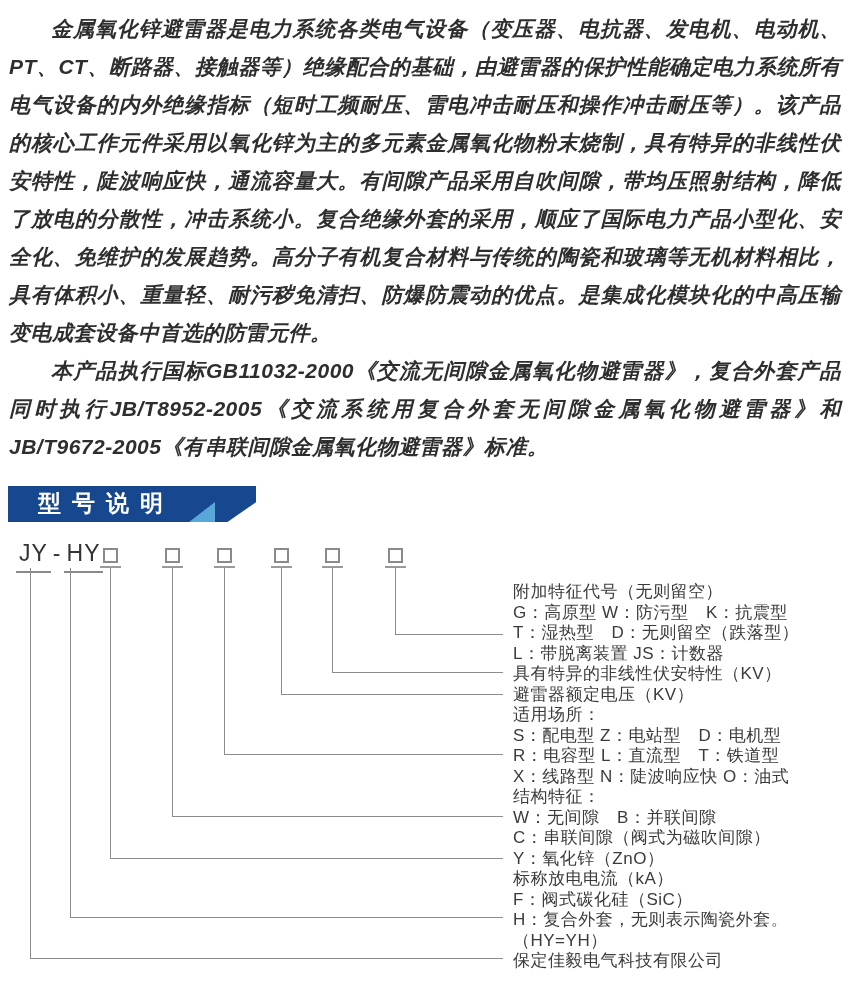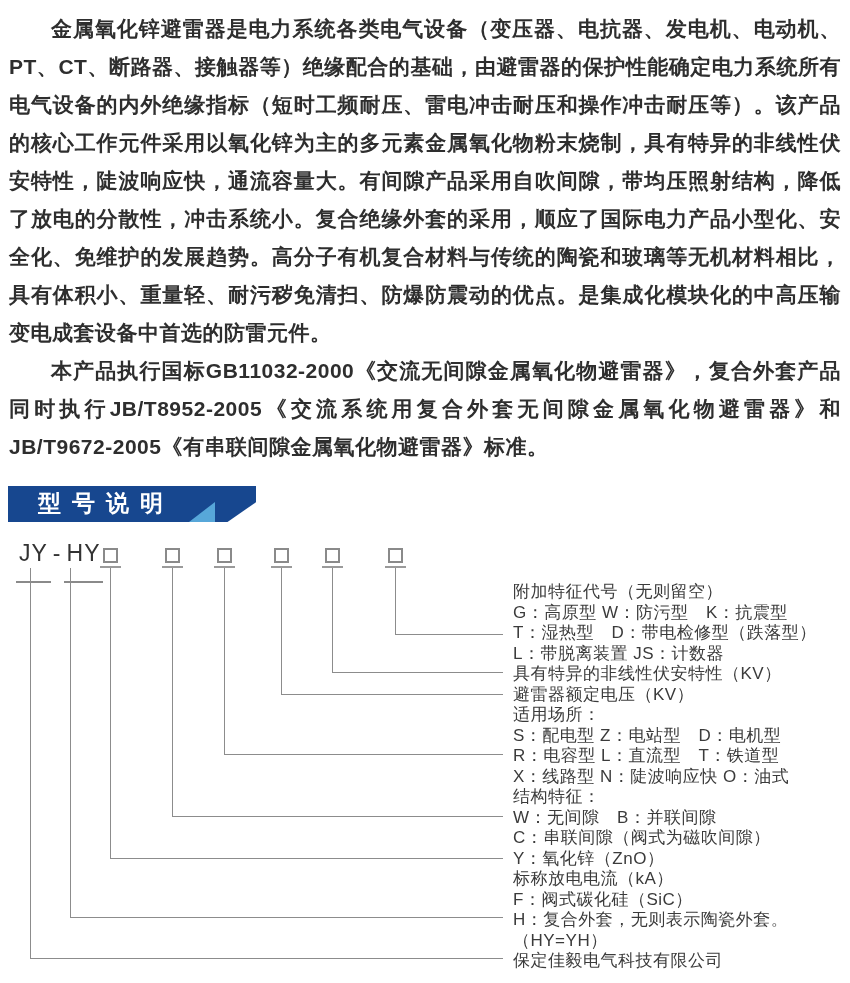--- a/index.html
+++ b/index.html
@@ -19,20 +19,21 @@
   }
   .intro p {
     margin: 0;
     font-size: 21px;
     line-height: 38px;
     font-weight: 600;
     color: #2e2e2e;
     text-align: justify;
     text-indent: 2em;
     letter-spacing: 0.5px;
+    font-style: italic;
   }
 
   
   .banner {
     position: absolute;
     left: 8px; top: 486px;
     width: 248px; height: 36px;
   }
   .banner .shape {
     position: absolute; left: 0; top: 0;
@@ -62,21 +63,21 @@
   .model-code {
     position: absolute;
     left: 16px; top: 540px;
     font-size: 23px;
     color: #333333;
     letter-spacing: 1px;
     white-space: nowrap;
   }
   .model-code .u {
     display: inline-block;
-    padding: 0 3px 14px 3px;
+    padding: 0 3px 4px 3px;
     border-bottom: 2px solid #8a8a8a;
   }
   .model-code .sep { display: inline-block; padding: 0 2px 3px 2px; }
 
   .mbox {
     position: absolute; top: 548px;
     width: 21px;
   }
   .mbox .sq {
     width: 15px; height: 15px;
@@ -160,21 +161,21 @@
 <div class="elbow" style="left:110px; top:568px; width:392px; height:290px"></div>
 <div class="elbow" style="left:172px; top:568px; width:330px; height:248px"></div>
 <div class="elbow" style="left:224px; top:568px; width:278px; height:186px"></div>
 <div class="elbow" style="left:281px; top:568px; width:221px; height:126px"></div>
 <div class="elbow" style="left:332px; top:568px; width:170px; height:104px"></div>
 <div class="elbow" style="left:395px; top:568px; width:107px; height:66px"></div>
 
 <div class="legend">
   <div>附加特征代号（无则留空）</div>
   <div>G：高原型 W：防污型　K：抗震型</div>
-  <div>T：湿热型　D：带电检修型（跌落型）</div>
+  <div>T：湿热型　D：无则留空（跌落型）</div>
   <div>L：带脱离装置 JS：计数器</div>
   <div>具有特异的非线性伏安特性（KV）</div>
   <div>避雷器额定电压（KV）</div>
   <div>适用场所：</div>
   <div>S：配电型 Z：电站型　D：电机型</div>
   <div>R：电容型 L：直流型　T：铁道型</div>
   <div>X：线路型 N：陡波响应快 O：油式</div>
   <div>结构特征：</div>
   <div>W：无间隙　B：并联间隙</div>
   <div>C：串联间隙（阀式为磁吹间隙）</div>

